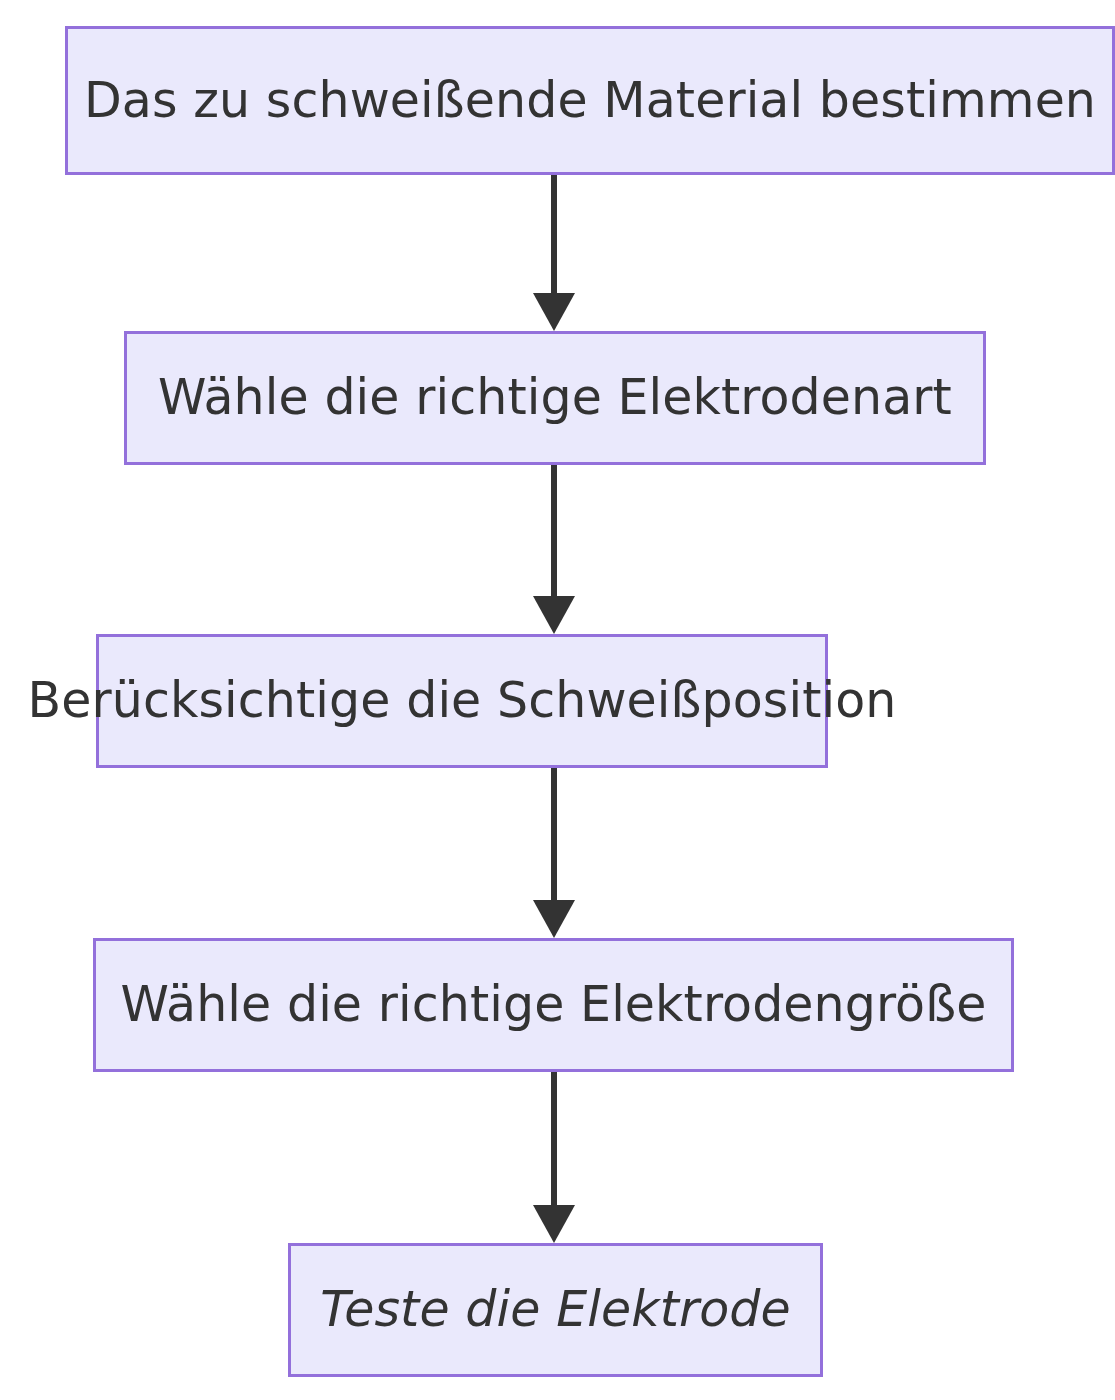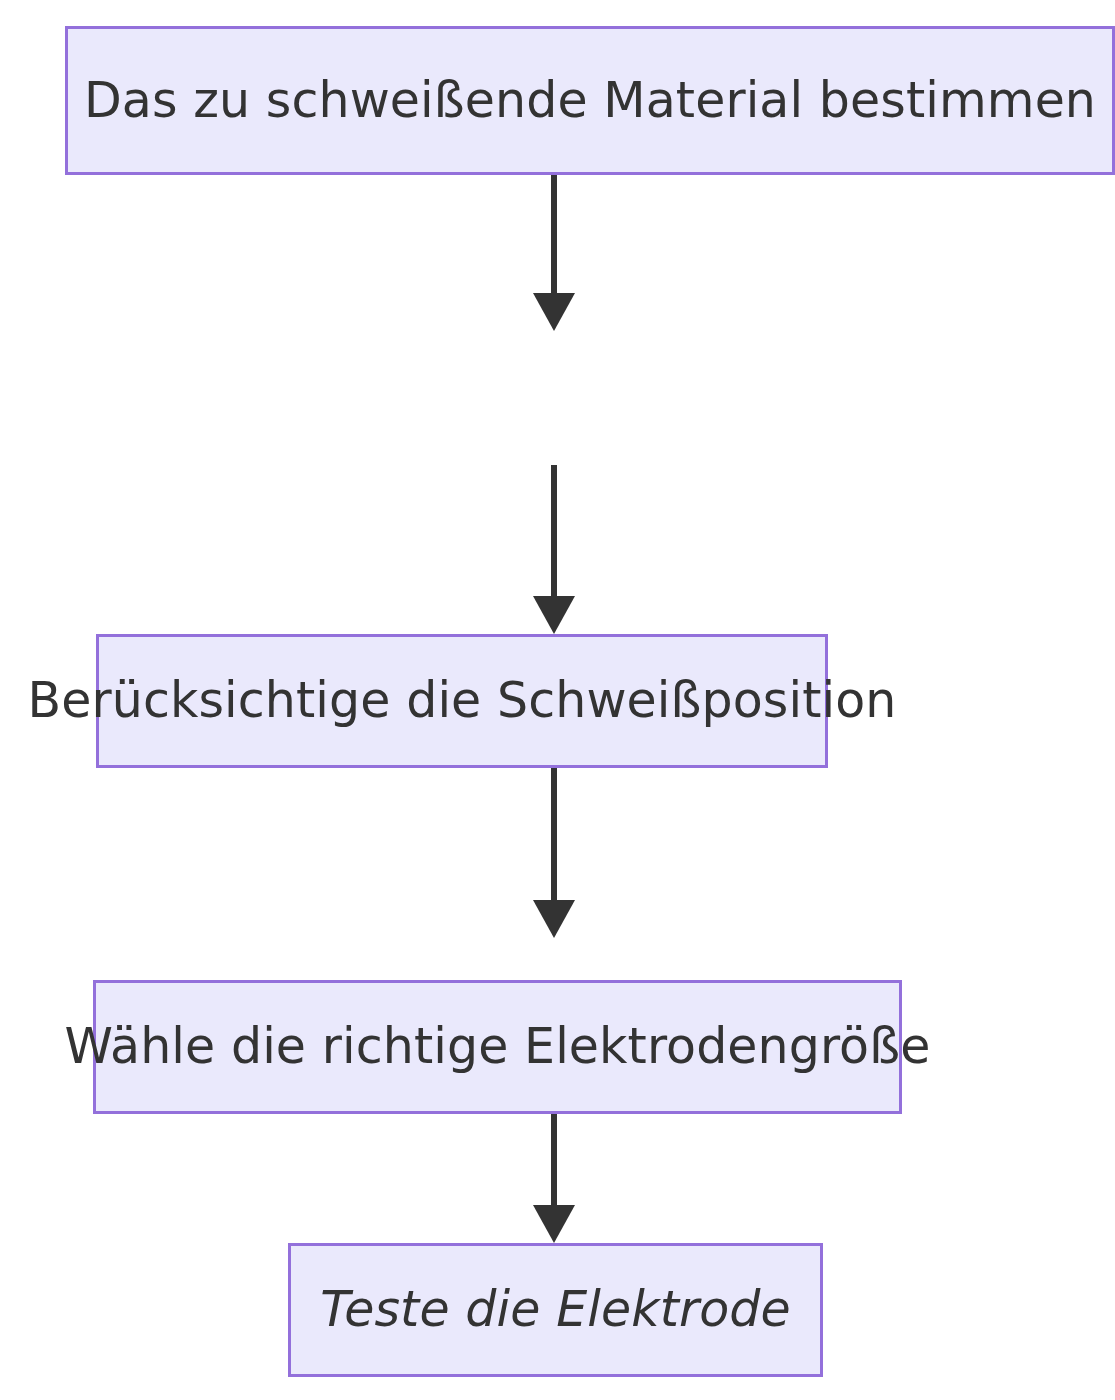--- a/index.html
+++ b/index.html
@@ -84,26 +84,29 @@
 
   <div class="edge" style="left:534px; top:1072px; width:40px; height:171px;">
     <div class="edge-line" style="height:133px;"></div>
     <div class="edge-head" style="top:133px;"></div>
   </div>
 
   <div class="node" style="left:29px; top:26px; width:1050px; height:149px;margin-left:36px;">
     <span class="node-label">Das zu schweißende Material bestimmen</span>
   </div>
 
+  <div class="node" style="left:124px; top:331px; width:862px; height:134px;">
+    <span class="node-label">Wähle die richtige Elektrodenart</span>
+  </div>
 
   <div class="node" style="left:96px; top:634px; width:732px; height:134px;">
     <span class="node-label">Berücksichtige die Schweißposition</span>
   </div>
 
-  <div class="node" style="left:93px; top:980px; width:809px; height:134px;">
+  <div class="node" style="left:93px; top:938px; width:921px; height:134px;">
     <span class="node-label">Wähle die richtige Elektrodengröße</span>
   </div>
 
   <div class="node" style="left:288px; top:1243px; width:535px; height:134px;font-style:italic;">
     <span class="node-label">Teste die Elektrode</span>
   </div>
 
 </div>
 
 </body></html>

